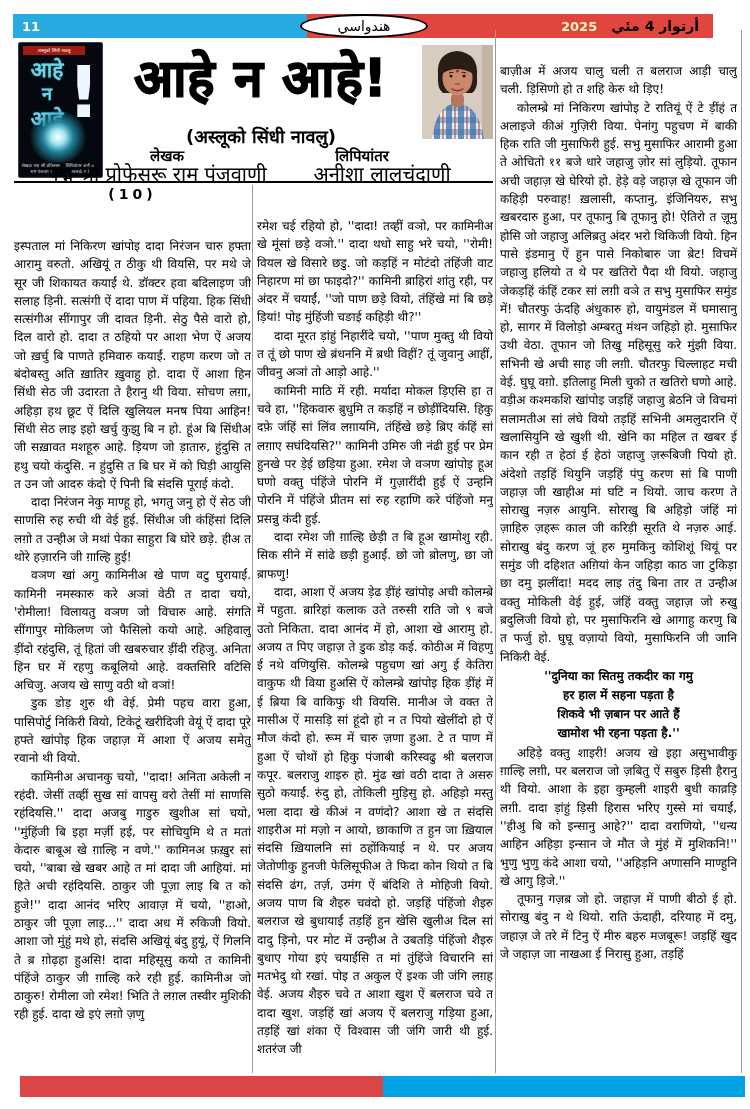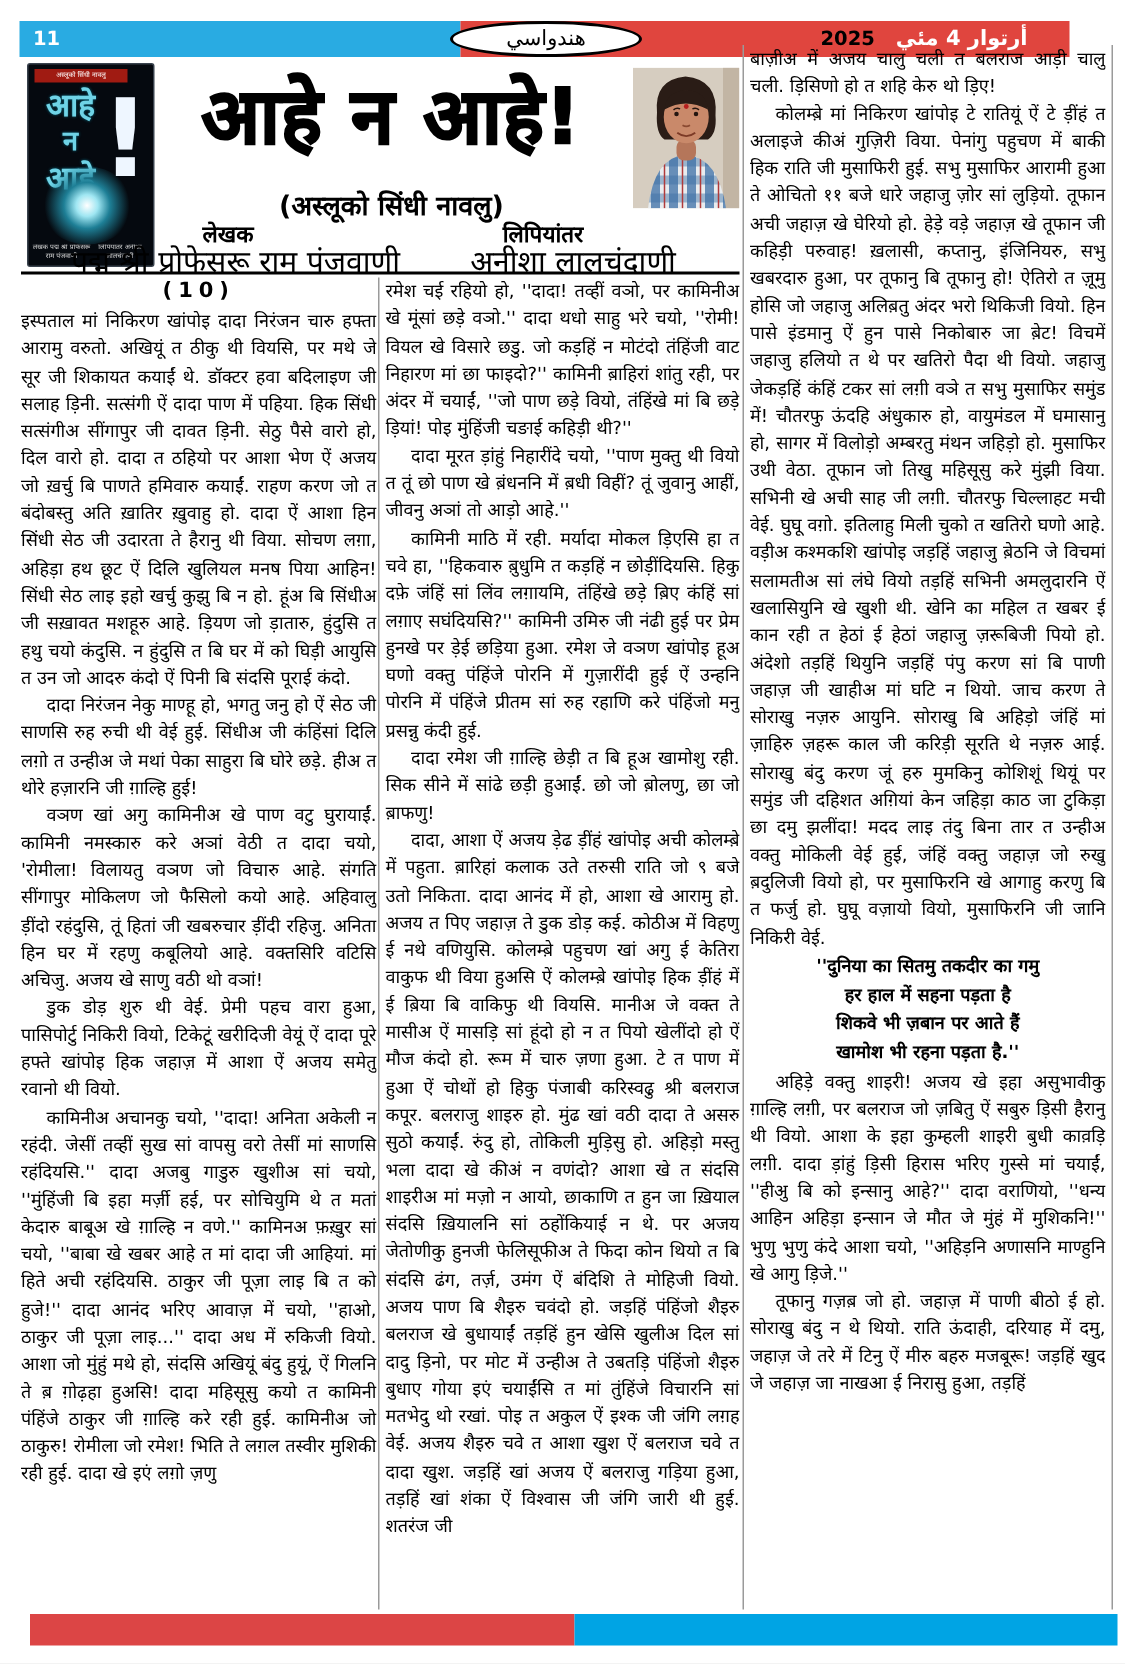--- a/index.html
+++ b/index.html
@@ -7,36 +7,36 @@
     position:relative;width:750px;height:1109px;background:#ffffff;
     margin:0 auto;overflow:hidden;
     font-family:"DejaVu Sans","Liberation Sans",sans-serif;
     color:#000;
   }
   
   .topbar{position:absolute;left:13px;top:14px;width:700px;height:24px;display:flex;}
   .topbar-blue{width:294px;height:100%;background:#29abe2;display:flex;align-items:center;}
   .topbar-blue .pagenum{color:#fff;font-weight:bold;font-size:13px;padding-left:9px;}
   .topbar-red{flex:1;height:100%;background:#e0453e;display:flex;align-items:center;justify-content:flex-end;}
-  .topbar-red .year{color:#000000;font-weight:bold;font-size:13px;margin-right:14px;}
-  .topbar-red .date-ar{color:#ffffff;font-weight:bold;font-size:14px;margin-right:28px;direction:rtl;}
+  .topbar-red .year{color:#fef9c3;font-weight:bold;font-size:13px;margin-right:14px;}
+  .topbar-red .date-ar{color:#000000;font-weight:bold;font-size:14px;margin-right:14px;direction:rtl;}
   .masthead{
     position:absolute;left:287px;top:0px;width:128px;height:24px;background:#fff;
     border:2.5px solid #000;border-radius:50%;display:flex;align-items:center;justify-content:center;
     box-sizing:border-box;
   }
   .masthead span{font-size:14px;font-weight:normal;direction:rtl;line-height:1;}
   
   .title-block{position:absolute;left:14px;top:42px;width:479px;height:139px;border-bottom:2.5px solid #000;}
   .main-title{position:absolute;left:92px;top:2px;width:310px;text-align:center;
     font-size:51px;font-weight:bold;letter-spacing:1px;line-height:70px;
     -webkit-text-stroke:1.5px #000;}
   .subtitle{position:absolute;left:92px;top:82px;width:310px;text-align:center;font-size:18px;font-weight:bold;}
   .role-label{position:absolute;top:103px;transform:translateX(-50%);font-size:15px;font-weight:bold;}
-  .role-lekhak{left:138px;}
+  .role-lekhak{left:153px;}
   .role-lipi{left:348px;}
   .author-name{position:absolute;top:118px;transform:translateX(-50%);font-size:20px;font-weight:normal;white-space:nowrap;}
   .name-1{left:143px;}
   .name-2{left:368px;}
   
   .cover{position:absolute;left:4px;top:0;width:85px;height:136px;background:#05090f;border:1px solid #39424d;
     box-sizing:border-box;overflow:hidden;border-radius:2px;}
   .cover-banner{position:absolute;left:4px;top:3px;width:62px;height:9px;background:#a01b12;color:#fff;
     font-size:4.5px;text-align:center;line-height:9px;overflow:hidden;white-space:nowrap;}
   .cover-line{position:absolute;left:2px;width:52px;text-align:center;font-weight:bold;color:#6fd3e6;
@@ -49,21 +49,21 @@
     background:radial-gradient(circle at 50% 50%, #ffffff 0%, #9fe6f2 18%, #1e7f96 38%, rgba(7,20,34,0) 70%);}
   .cover-credit{position:absolute;bottom:3px;color:#d8d8d8;font-size:4.5px;line-height:5.5px;text-align:center;width:40px;overflow:hidden;}
   .cover-credit.c1{left:2px;}
   .cover-credit.c2{right:2px;}
   
   .photo{position:absolute;left:408px;top:3px;width:71px;height:94px;overflow:hidden;}
   
   .part-number{position:absolute;left:14px;top:186px;width:237px;text-align:center;
     font-weight:bold;font-size:14px;letter-spacing:4px;}
   
-  .col{position:absolute;overflow:hidden;font-size:12px;line-height:18.3px;text-align:justify;}
+  .col{position:absolute;overflow:hidden;font-size:12px;line-height:18.3px;text-align:justify;margin-top:32px;}
   .col p{margin:0;text-indent:17px;}
   .col p.noindent{text-indent:0;}
   #col1{left:14px;top:205px;width:237px;height:868px;}
   #col2{left:257px;top:185px;width:236px;height:888px;}
   #col3{left:500px;top:30px;width:237px;height:1043px;}
   .vrule{position:absolute;width:1px;background:#9a9a9a;}
   #rule-a{left:252px;top:185px;height:888px;}
   #rule-b{left:495px;top:30px;height:1043px;}
   #rule-c{left:741px;top:30px;height:1043px;}
   .poem{text-align:center;font-weight:bold;line-height:19px;margin:1px 0;}

